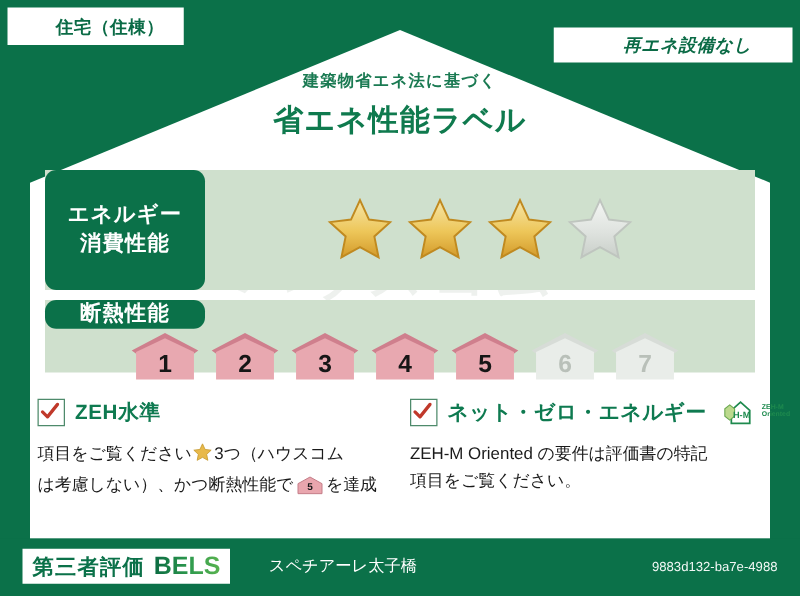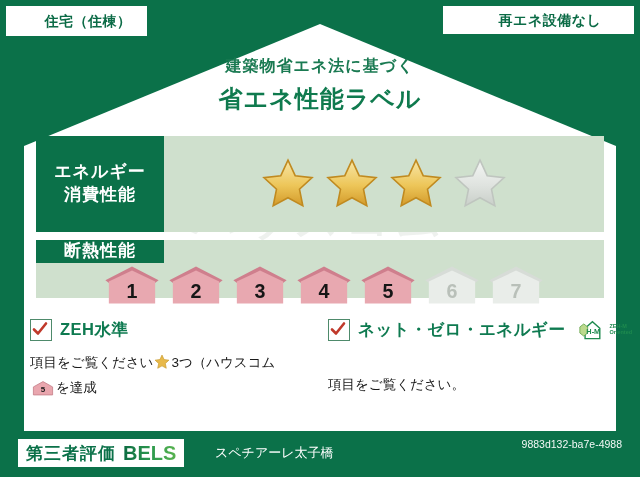--- a/index.html
+++ b/index.html
@@ -18,36 +18,37 @@
   }
 
   
   .tag{
     position:absolute;background:#ffffff;color:#0b6b46;
     font-weight:bold;font-size:14px;line-height:1;
     display:flex;align-items:center;justify-content:center;
     letter-spacing:.5px;white-space:nowrap;padding-left:23px;
   }
   .tag-left{left:6px;top:6px;width:118px;height:30px;}
-  .tag-right{right:6px;top:6px;width:168px;height:28px;}
+  .tag-right{right:6px;top:22px;width:168px;height:28px;font-style:italic;}
 
   
   .title-wrap{position:absolute;left:0;right:0;top:56px;text-align:center;}
-  .title-sub{font-size:16px;font-weight:bold;color:#1a7a52;letter-spacing:1px;}
+  .title-sub{font-size:13px;font-weight:bold;color:#1a7a52;letter-spacing:1px;}
   .title-main{font-size:24px;font-weight:bold;color:#0f7a4e;letter-spacing:1px;margin-top:6px;}
 
   
   .panel{position:absolute;left:36px;right:36px;background:#cfe0cd;display:flex;align-items:stretch;}
   .panel-energy{top:136px;height:96px;}
   .panel-insul{top:240px;height:58px;flex-direction:column;}
   .panel-label{
     width:128px;background:#0b7149;color:#ffffff;
     font-weight:bold;font-size:17px;line-height:1.35;
     display:flex;flex-direction:column;align-items:center;justify-content:center;
     letter-spacing:1px;
+    border-radius:9px;
   }
   .panel-body{flex:1;display:flex;align-items:center;justify-content:center;gap:8px;}
   .panel-insul .panel-body{gap:4px;padding-left:8px;}
 
   
   .star{width:56px;height:54px;display:block;}
 
   
   .house{width:60px;height:44px;position:relative;display:block;}
   .house text{font-weight:bold;}
@@ -78,21 +79,21 @@
     position:absolute;left:18px;top:8px;height:28px;background:#ffffff;
     display:flex;align-items:center;padding:0 8px;gap:7px;
   }
   .bels-jp{font-size:17px;font-weight:bold;color:#0b7149;letter-spacing:1px;text-align:right;}
   .bels-en{font-size:20px;font-weight:bold;letter-spacing:0px;
     background:linear-gradient(90deg,#0b6b42 0%,#2f9b4e 55%,#58b24f 100%);
     -webkit-background-clip:text;background-clip:text;color:transparent;}
   .bldg-name{position:absolute;left:215px;top:13px;font-size:13px;color:#ffffff;white-space:nowrap;}
   .eval{position:absolute;right:18px;top:5px;text-align:right;color:#ffffff;}
   .eval-date{font-size:13px;}
-  .eval-id{font-size:10.5px;margin-top:2px;opacity:.95;}
+  .eval-id{font-size:10.5px;margin-top:12px;opacity:.95;}
 </style>
 </head>
 <body>
 
 <div id="root">
 
   <div class="sheet"></div>
 
   <div class="tag tag-left">住宅（住棟）</div>
   <div class="tag tag-right">再エネ設備なし</div>
@@ -202,21 +203,21 @@
         <svg width="16" height="16" viewBox="0 0 16 16">
           <path d="M2 8.5 L6 12.5 L14 2.5" stroke="#c0392b" stroke-width="2.6" fill="none" stroke-linecap="round" stroke-linejoin="round"></path>
         </svg>
       </span>
       <span class="zeh-title">ZEH水準</span>
     </div>
     <div class="zeh-body">
       <span>項目をご覧ください</span><span class="inline-star"><svg width="16" height="16" viewBox="0 0 24 24">
             <path d="M12 1.6l3.1 6.7 7.3.9-5.4 5 1.4 7.2L12 17.8 5.6 21.4 7 14.2 1.6 9.2l7.3-.9z" fill="#e8b94a" stroke="#c79a2e" stroke-width="1"></path>
           </svg></span><span>3つ（ハウスコム</span><br>
-      <span class="inline-house"><svg width="22" height="16" viewBox="0 0 40 30">
+      <span>は考慮しない）、かつ断熱性能で</span><span class="inline-house"><svg width="22" height="16" viewBox="0 0 40 30">
             <path d="M2 13 L20 3 L38 13 L38 28 L2 28 Z" fill="#e9a6ae" stroke="#c47d88" stroke-width="1.5"></path>
             <text x="20" y="23" font-size="15" font-family="Liberation Sans, sans-serif" font-weight="bold" fill="#1a1a1a" text-anchor="middle">5</text>
           </svg></span><span>を達成</span>
     </div>
   </div>
 
   <div class="zeh zeh-right">
     <div class="zeh-head">
       <span class="chk">
         <svg width="16" height="16" viewBox="0 0 16 16">
@@ -230,21 +231,21 @@
           <path d="M7.5 8 L3 11.5 L3 18.5 L7.5 22 L12 18.5 L12 11.5 Z" fill="#bcd98d" stroke="#6aa84f" stroke-width="1"></path>
           <text x="18.5" y="20" font-size="8.5" font-family="Liberation Sans, sans-serif" font-weight="bold" fill="#1e8a4e" text-anchor="middle">H-M</text>
         </svg>
         <span style="display:inline-flex;flex-direction:column;line-height:1.05;">
           <span style="font-size:5.5px;font-weight:bold;color:#1e8a4e;">ZEH-M</span>
           <span style="font-size:5.5px;font-weight:bold;color:#1e8a4e;">Oriented</span>
         </span>
       </span>
     </div>
     <div class="zeh-body">
-      <br>
+      <span>ZEH-M Oriented  の要件は評価書の特記</span><br>
       <span>項目をご覧ください。</span>
     </div>
   </div>
 
   <div class="bottom">
     <div class="bels-box">
       <span class="bels-jp">第三者評価</span>
       <span class="bels-en">BELS</span>
     </div>
     <div class="bldg-name">スペチアーレ太子橋</div>

